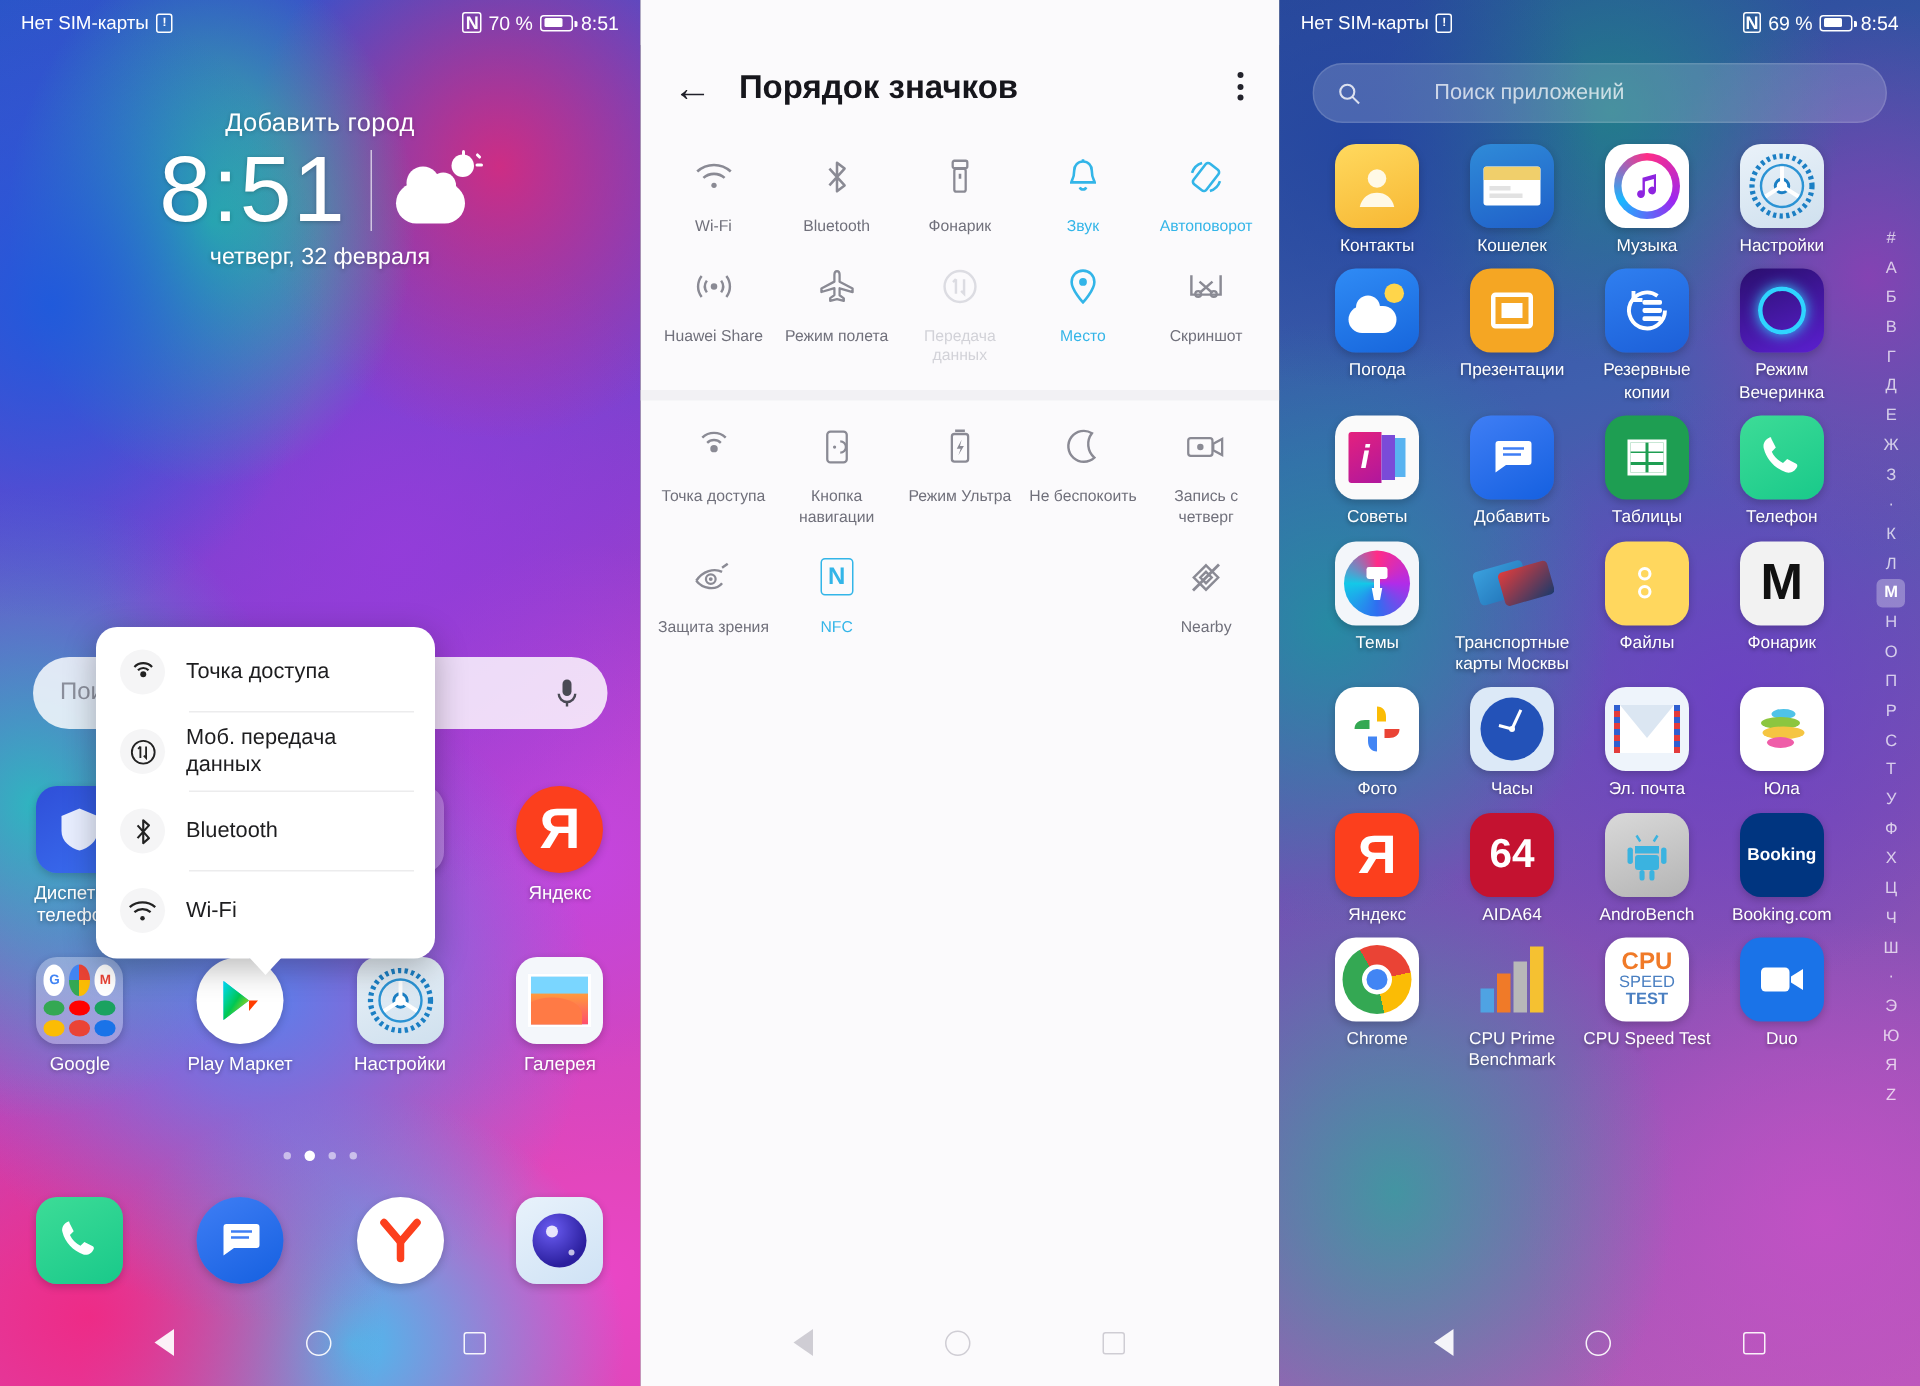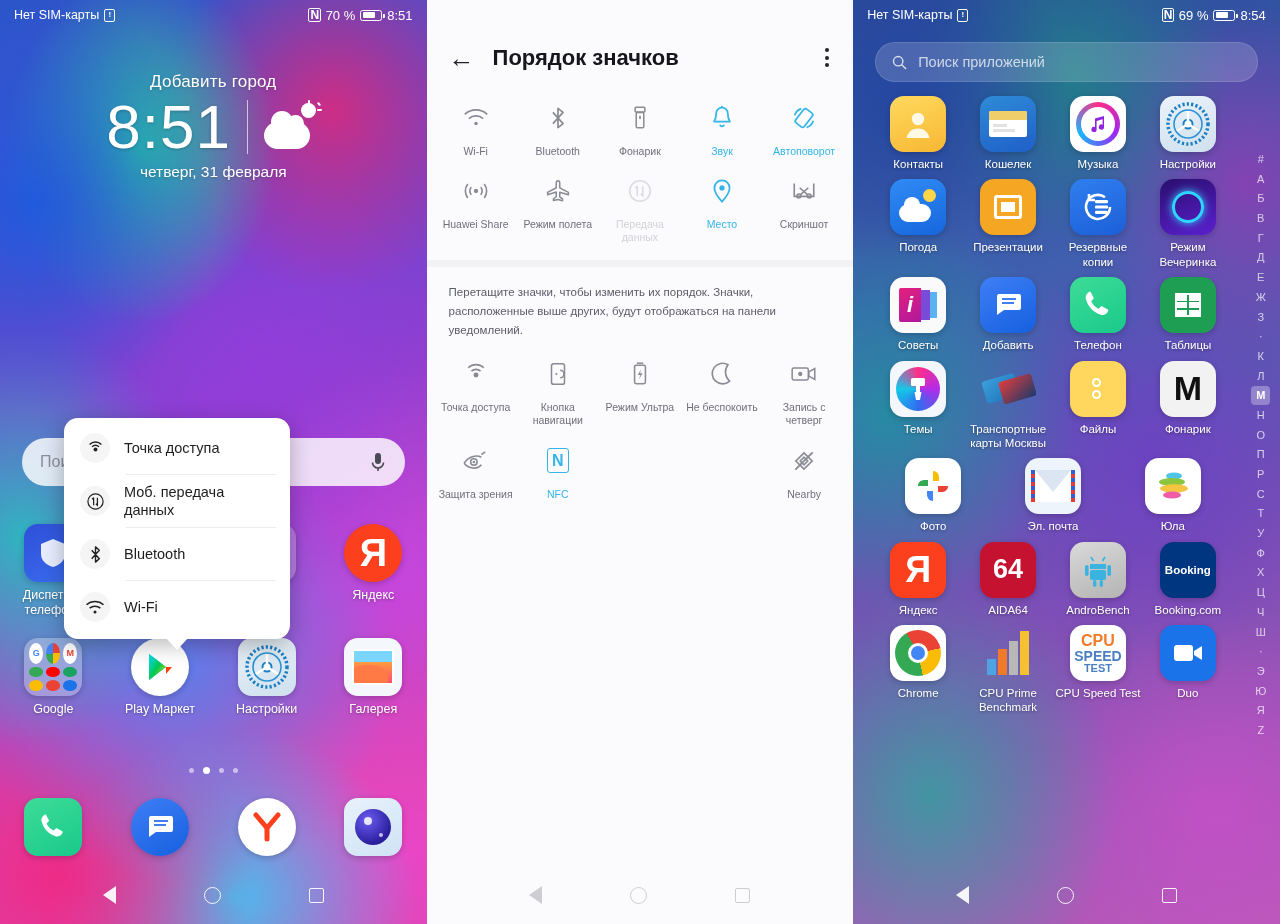--- a/index.html
+++ b/index.html
@@ -129,21 +129,21 @@
       radial-gradient(ellipse 260px 280px at 70% 50%, rgba(110,60,200,.72), transparent 72%),
       radial-gradient(ellipse 260px 300px at 18% 86%, rgba(40,170,155,.75), transparent 72%),
       radial-gradient(ellipse 280px 280px at 85% 88%, rgba(200,80,200,.8), transparent 72%),
       linear-gradient(165deg, #2a4a9a, #3f5fae 30%, #7a4fb5 62%, #b95ab8 100%);
   }
   .d-search {
     position: absolute; left: 22px; right: 22px; top: 42px; height: 40px;
     background: rgba(255,255,255,.17); border: 1px solid rgba(255,255,255,.12);
     border-radius: 20px; display: flex; align-items: center; gap: 11px; padding: 0 16px;
   }
-  .d-search .ph { color: rgba(255,255,255,.72); font-size: 14.5px; }
+  .d-search .ph { color: rgba(255,255,255,.72); font-size: 14.5px; margin-left: 38px; }
   .d-grid { position: absolute; left: 0; right: 47px; top: 96px; padding-left: 20px; }
   .d-row { display: flex; }
   .d-cell { flex: 1; text-align: center; padding-bottom: 8px; }
   .d-cell .icon-box { width: 56px; height: 56px; border-radius: 14px; }
   .d-label { color: #fff; font-size: 11.5px; margin-top: 5px; line-height: 1.25; text-shadow: 0 1px 3px rgba(0,0,0,.4); }
   .az-index { position: absolute; right: 6px; top: 150px; width: 26px; display: flex; flex-direction: column; align-items: center; gap: 1px; }
   .az-index span { font-size: 11px; color: rgba(255,255,255,.72); line-height: 1.7; width: 19px; text-align: center; border-radius: 4px; }
   .az-index span.sel { background: rgba(255,255,255,.3); color: #fff; font-weight: bold; }
 
   .ic-center { display: flex; align-items: center; justify-content: center; width: 100%; height: 100%; }
@@ -177,21 +177,21 @@
         <div class="w-time">8:51</div>
         <div class="w-div"></div>
         <div class="w-icon">
           <div class="w-sun"></div>
           <div class="w-ray" style="right:10.5px;top:-3px;width:2px;height:5px;"></div>
           <div class="w-ray" style="right:-2px;top:6.5px;width:5px;height:2px;"></div>
           <div class="w-ray" style="right:-0.5px;top:0.5px;width:4px;height:2px;transform:rotate(45deg);"></div>
           <div class="w-cloud"></div>
         </div>
       </div>
-      <div class="w-date">четверг, 31 февраля</div>
+      <div class="w-date">четверг, 32 февраля</div>
     </div>
 
     <div class="searchbar">
       <span class="ph">Поиск</span>
       <svg width="18" height="24" viewBox="0 0 18 24">
         <rect x="6" y="3" width="6" height="11" rx="3" fill="#4a4a55"></rect>
         <path d="M3.5 12.5a5.5 5.5 0 0 0 11 0" stroke="#4a4a55" stroke-width="1.6" fill="none"></path>
         <line x1="9" y1="18" x2="9" y2="21" stroke="#4a4a55" stroke-width="1.6"></line>
       </svg>
     </div>
@@ -497,21 +497,20 @@
               <path d="M8 8l8 7M16 8l-8 7" stroke="#8a8a94" stroke-width="1.5" fill="none"></path>
               <circle cx="7.2" cy="15.6" r="1.8" fill="none" stroke="#8a8a94" stroke-width="1.4"></circle>
               <circle cx="16.8" cy="15.6" r="1.8" fill="none" stroke="#8a8a94" stroke-width="1.4"></circle>
             </svg>
           </div>
         <div class="tg-lb">Скриншот</div>
       </div>
     </div>
 
     <div class="sect-divider"></div>
-    <div class="s-hint">Перетащите значки, чтобы изменить их порядок. Значки, расположенные выше других, будут отображаться на панели уведомлений.</div>
 
     <div class="tg-grid" style="padding-top:2px;">
       <div class="tg-cell">
         <div class="tg-ic">
             <svg width="26" height="24" viewBox="0 0 24 22">
               <circle cx="12" cy="12" r="2.3" fill="#8a8a94"></circle>
               <path d="M7.8 8.4a6 6 0 0 1 8.4 0" stroke="#8a8a94" stroke-width="1.5" fill="none"></path>
               <path d="M4.8 5.2a10.4 10.4 0 0 1 14.4 0" stroke="#8a8a94" stroke-width="1.5" fill="none"></path>
             </svg>
           </div>
@@ -748,44 +747,44 @@
                 <svg width="30" height="28" viewBox="0 0 30 28">
                   <path d="M4 3h22a2 2 0 0 1 2 2v12a2 2 0 0 1-2 2H11l-7 5V5a2 2 0 0 1 2-2z" fill="#fff"></path>
                   <line x1="9" y1="8" x2="23" y2="8" stroke="#3f7ef5" stroke-width="1.8"></line>
                   <line x1="9" y1="12" x2="21" y2="12" stroke="#3f7ef5" stroke-width="1.8"></line>
                 </svg>
               </div>
           </div>
           <div class="d-label">Добавить</div>
         </div>
         <div class="d-cell">
-          <div class="icon-box" style="background:linear-gradient(150deg,#3ddc97,#19c98a);">
-            <div class="ic-center">
-                <svg width="32" height="32" viewBox="0 0 24 24">
-                  <path d="M6.6 2.5 8.9 7l-2 2.1c1 2.3 3.3 4.6 5.6 5.7l2.1-2 4.5 2.3c.5.3.7.9.5 1.4-1 2.4-3.3 3.6-5.6 2.9C8.5 17.4 4.4 13.3 2.9 7.5c-.6-2.2.6-4.5 2.9-5.5.4-.2 1 0 .8.5z" fill="#fff"></path>
-                </svg>
-              </div>
-          </div>
-          <div class="d-label">Телефон</div>
-        </div>
-        <div class="d-cell">
           <div class="icon-box icon-circ" style="background:#1e9e52;">
             <div class="ic-center">
                 <div style="width:26px;height:24px;border:2.4px solid #fff;display:grid;grid-template-columns:1fr 1fr;grid-template-rows:1fr 1fr 1fr;gap:1.6px;">
                   <i style="background:#fff"></i>
                   <i style="background:#fff"></i>
                   <i style="background:#fff"></i>
                   <i style="background:#fff"></i>
                   <i style="background:#fff"></i>
                   <i style="background:#fff"></i>
                 </div>
               </div>
           </div>
           <div class="d-label">Таблицы</div>
         </div>
+        <div class="d-cell">
+          <div class="icon-box" style="background:linear-gradient(150deg,#3ddc97,#19c98a);">
+            <div class="ic-center">
+                <svg width="32" height="32" viewBox="0 0 24 24">
+                  <path d="M6.6 2.5 8.9 7l-2 2.1c1 2.3 3.3 4.6 5.6 5.7l2.1-2 4.5 2.3c.5.3.7.9.5 1.4-1 2.4-3.3 3.6-5.6 2.9C8.5 17.4 4.4 13.3 2.9 7.5c-.6-2.2.6-4.5 2.9-5.5.4-.2 1 0 .8.5z" fill="#fff"></path>
+                </svg>
+              </div>
+          </div>
+          <div class="d-label">Телефон</div>
+        </div>
       </div>
 
       <div class="d-row">
         <div class="d-cell">
           <div class="icon-box" style="background:#f3f6fa;">
             <div class="ic-center">
                 <div style="width:44px;height:44px;border-radius:50%;background:conic-gradient(#ff2d87,#b12ce8,#2f6ef0,#14c8e8,#ff2d87);display:flex;align-items:center;justify-content:center;">
                   <svg width="24" height="26" viewBox="0 0 24 26">
                     <rect x="5" y="2" width="14" height="8" rx="1.6" fill="#fff"></rect>
                     <rect x="10" y="10" width="4" height="6" fill="#fff"></rect>
@@ -832,20 +831,32 @@
             <div class="ic-center">
                 <svg width="38" height="38" viewBox="0 0 38 38">
                   <path d="M19 4c4 0 6 3 6 7v3h-6z" fill="#fbbc05"></path>
                   <path d="M34 19c0 4-3 6-7 6h-3v-6z" fill="#ea4335"></path>
                   <path d="M19 34c-4 0-6-3-6-7v-3h6z" fill="#4285f4"></path>
                   <path d="M4 19c0-4 3-6 7-6h3v6z" fill="#34a853"></path>
                 </svg>
               </div>
           </div>
           <div class="d-label">Фото</div>
+        </div>
+        <div class="d-cell">
+          <div class="icon-box" style="background:#dce9f7;">
+            <div class="ic-center">
+                <div style="width:42px;height:42px;border-radius:50%;background:#2352b8;position:relative;">
+                  <div style="position:absolute;left:50%;top:50%;width:2px;height:14px;background:#fff;transform-origin:bottom;transform:translate(-50%,-100%) rotate(25deg);"></div>
+                  <div style="position:absolute;left:50%;top:50%;width:2px;height:9px;background:#fff;transform-origin:bottom;transform:translate(-50%,-100%) rotate(-75deg);"></div>
+                  <div style="position:absolute;left:50%;top:50%;width:4px;height:4px;border-radius:50%;background:#fff;transform:translate(-50%,-50%);"></div>
+                </div>
+              </div>
+          </div>
+          <div class="d-label">Часы</div>
         </div>
         <div class="d-cell">
           <div class="icon-box" style="background:#eef4fb;">
             <div class="ic-center">
                 <div style="width:44px;height:32px;background:#fff;position:relative;overflow:hidden;">
                   <div style="position:absolute;left:0;top:0;bottom:0;width:4px;background:repeating-linear-gradient(0deg,#e23b3b 0 4px,#2f5fd0 4px 8px);"></div>
                   <div style="position:absolute;right:0;top:0;bottom:0;width:4px;background:repeating-linear-gradient(0deg,#e23b3b 0 4px,#2f5fd0 4px 8px);"></div>
                   <div style="position:absolute;left:4px;right:4px;top:0;height:0;border-left:18px solid transparent;border-right:18px solid transparent;border-top:22px solid #dbe6f2;"></div>
                 </div>
               </div>
@@ -930,21 +941,21 @@
               <div style="width:9px;height:34px;background:#b8b8b8;"></div>
               <div style="width:9px;height:44px;background:#f5c131;"></div>
             </div>
           </div>
           <div class="d-label">CPU Prime Benchmark</div>
         </div>
         <div class="d-cell">
           <div class="icon-box" style="background:#fff;">
             <div class="ic-center" style="flex-direction:column;line-height:1;border-radius:28px;">
               <span style="color:#f07a28;font-size:16px;font-weight:bold;">CPU</span>
-              <span style="color:#4a7fc1;font-size:14px;font-weight:bold;">SPEED</span>
+              <span style="color:#4a7fc1;font-size:11px;font-weight:normal;">SPEED</span>
               <span style="color:#4a7fc1;font-size:11px;font-weight:bold;">TEST</span>
             </div>
           </div>
           <div class="d-label">CPU Speed Test</div>
         </div>
         <div class="d-cell">
           <div class="icon-box icon-circ" style="background:#1a73e8;">
             <div class="ic-center">
                 <svg width="32" height="22" viewBox="0 0 32 22">
                   <rect x="2" y="3" width="19" height="16" rx="3" fill="#fff"></rect>

